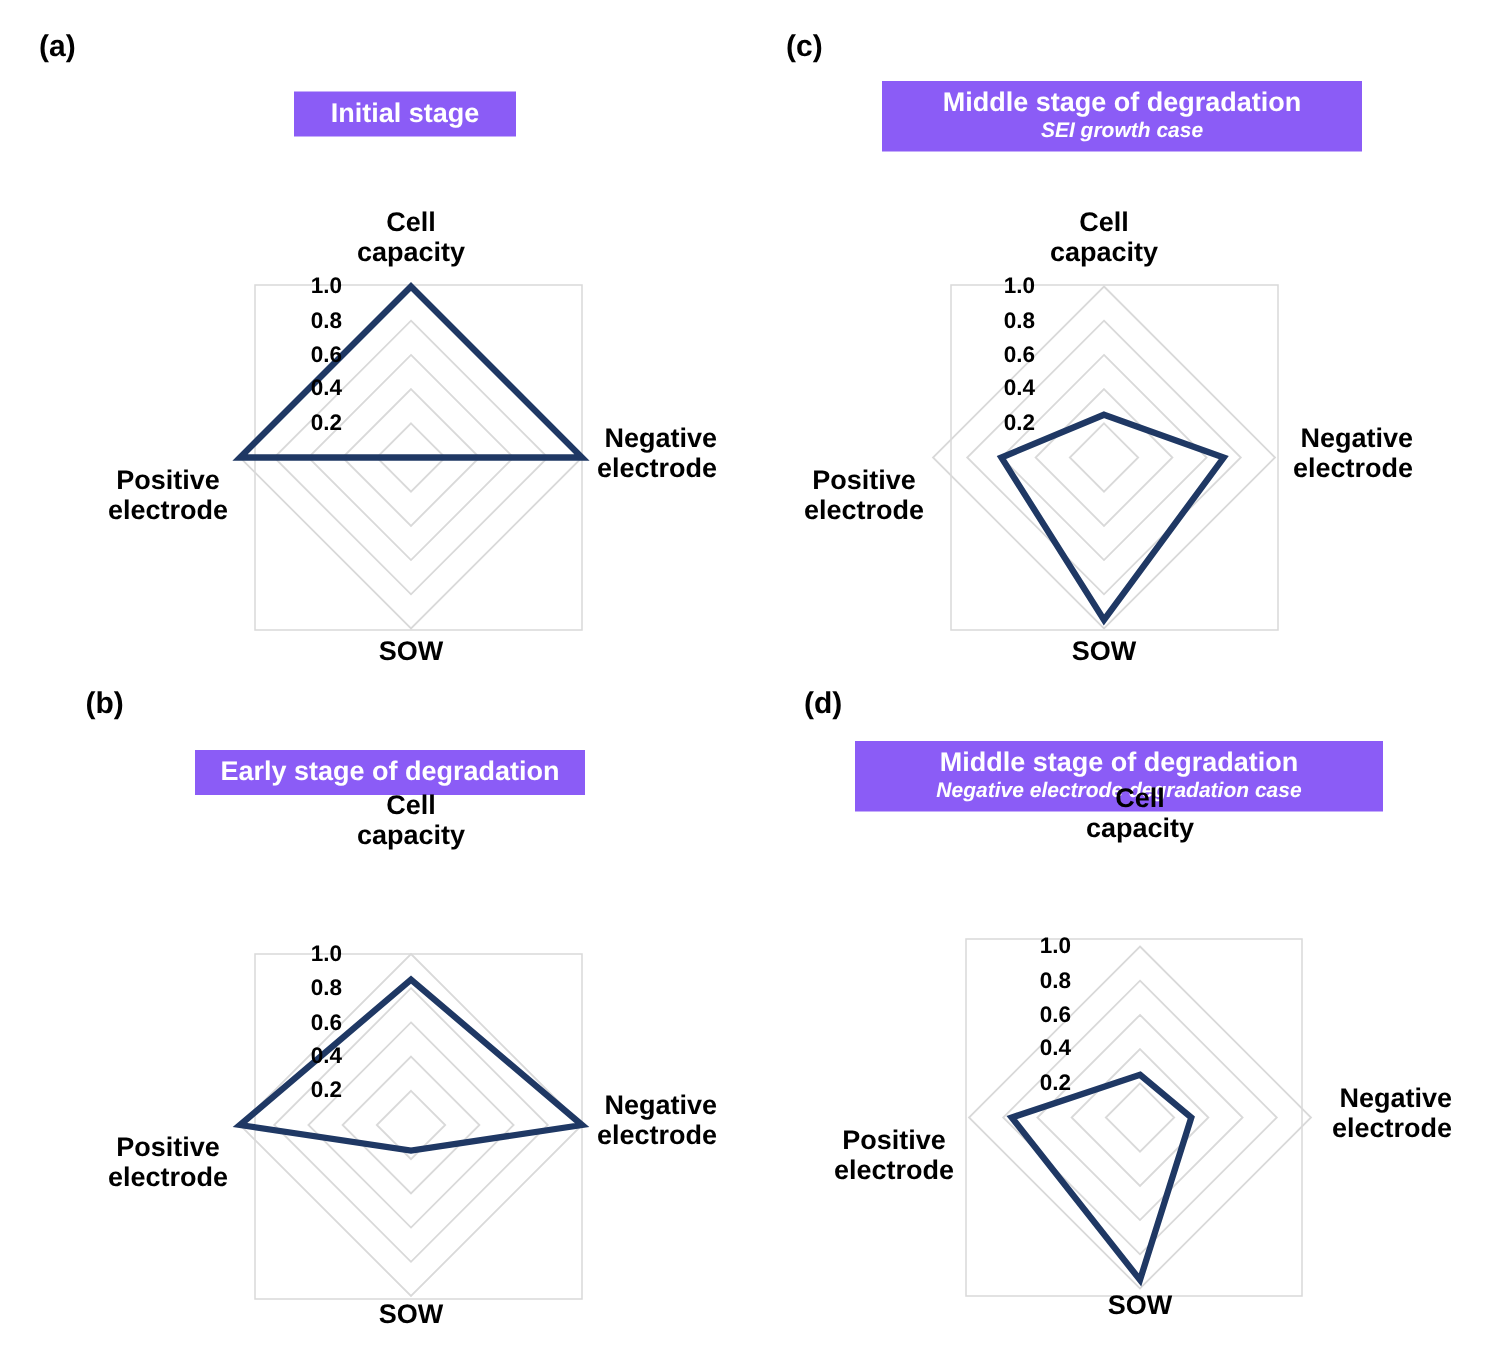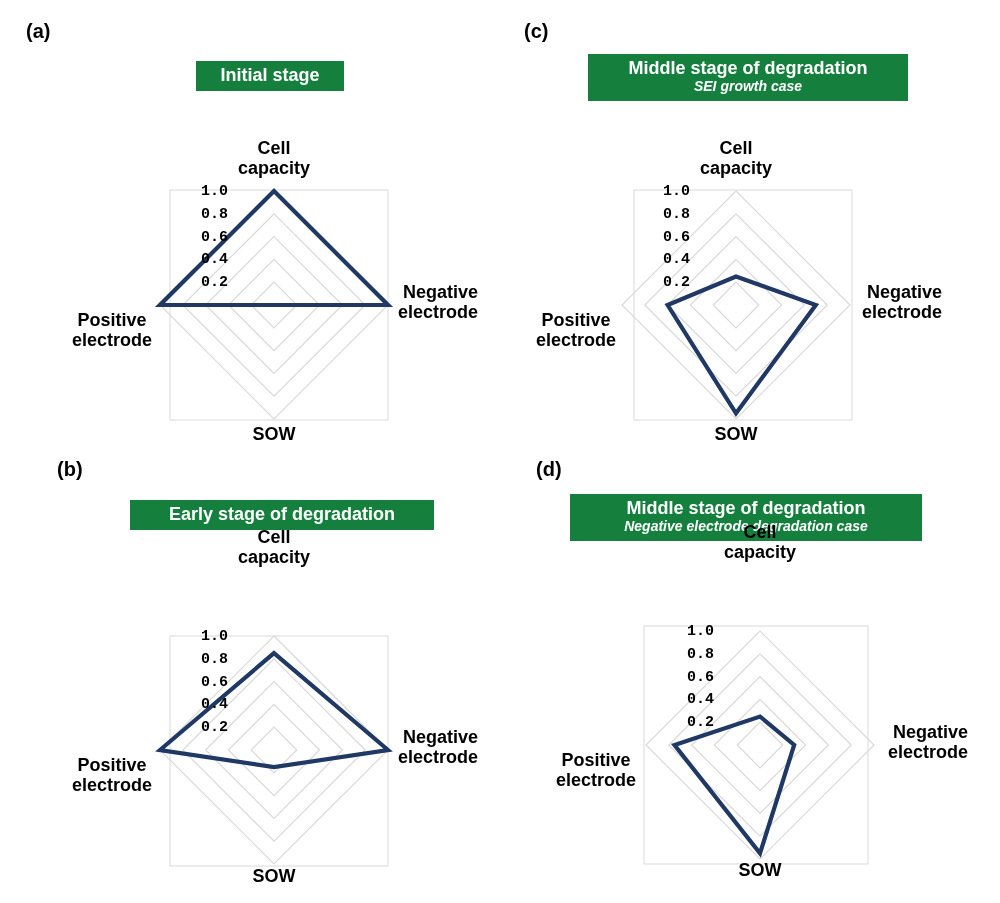--- a/index.html
+++ b/index.html
@@ -22,42 +22,42 @@
     position: absolute;
     font-size: 20px;
     font-weight: bold;
     color: #000000;
     letter-spacing: 0px;
     white-space: nowrap;
   }
 
   .banner {
     position: absolute;
-    background: #15803d;
+    background: #8b5cf6;
     color: #ffffff;
     text-align: center;
     padding: 5px 14px 6px 14px;
     line-height: 1.08;
   }
   .banner-main {
     display: block;
     font-size: 18px;
     font-weight: bold;
     white-space: nowrap;
   }
   .banner-sub {
     display: block;
     font-size: 14px;
     font-weight: bold;
     white-space: nowrap;
     margin-top: 1px;
     font-style: italic;
   }
 
-  .radar-wrap { position: absolute; font-family: Liberation Mono, monospace; }
+  .radar-wrap { position: absolute; }
   .radar-svg { display: block; }
 
   .axis-label {
     position: absolute;
     font-size: 18px;
     font-weight: bold;
     color: #000000;
     text-align: center;
     line-height: 1.12;
     white-space: nowrap;
@@ -118,21 +118,21 @@
       <span>Positive</span><br>
       <span>electrode</span>
     </div>
     <div class="axis-label bottom" style="left:274px; top:424px;">SOW</div>
   </div>
 
   <div class="panel" style="left:0px; top:450px; width:500px; height:453px;">
 
     <div class="panel-letter" style="left:57px; top:8px;">(b)</div>
 
-    <div class="banner" style="left:130px; top:50px; width:304px;">
+    <div class="banner" style="left:130px; top:50px; width:260px;">
       <span class="banner-main">Early stage of degradation</span>
     </div>
 
     <div class="radar-wrap" id="radar-b" style="left:0px; top:0px; width:500px; height:453px;">
         <svg class="radar-svg" width="500" height="453">
           <rect x="170" y="186" width="218" height="230" fill="none" stroke="#d9d9d9" stroke-width="1"></rect>
           <polygon points="274,277.2 296.8,300 274,322.8 251.2,300" fill="none" stroke="#d9d9d9" stroke-width="1.2"></polygon>
           <polygon points="274,254.4 319.6,300 274,345.6 228.4,300" fill="none" stroke="#d9d9d9" stroke-width="1.2"></polygon>
           <polygon points="274,231.60000000000002 342.4,300 274,368.4 205.60000000000002,300" fill="none" stroke="#d9d9d9" stroke-width="1.2"></polygon>
           <polygon points="274,208.8 365.2,300 274,391.2 182.8,300" fill="none" stroke="#d9d9d9" stroke-width="1.2"></polygon>

